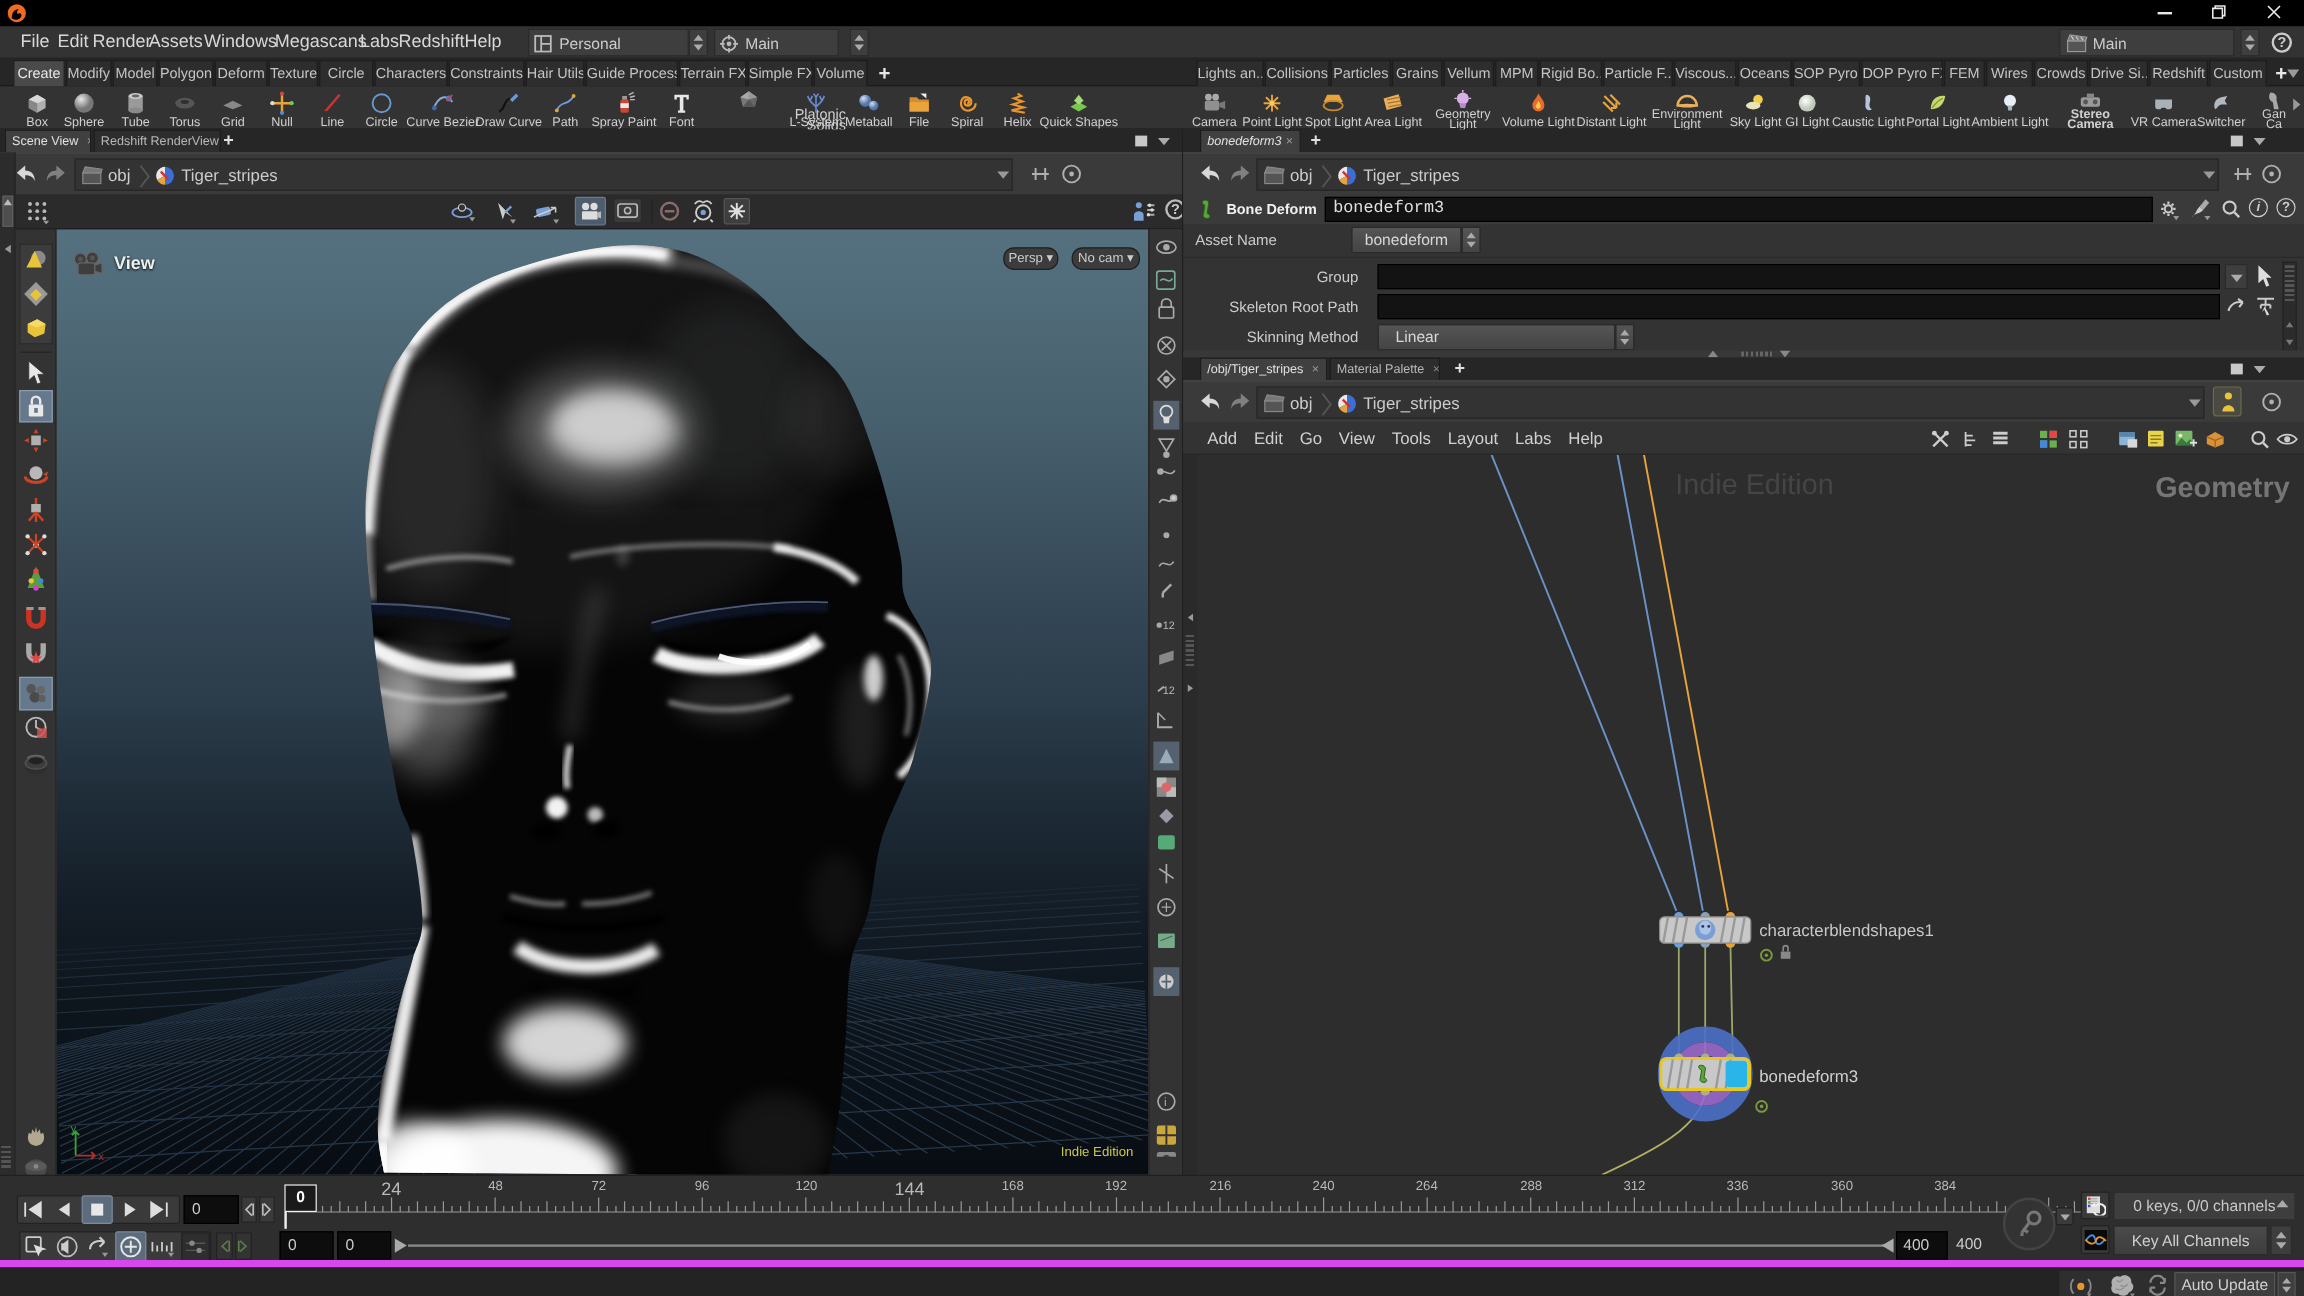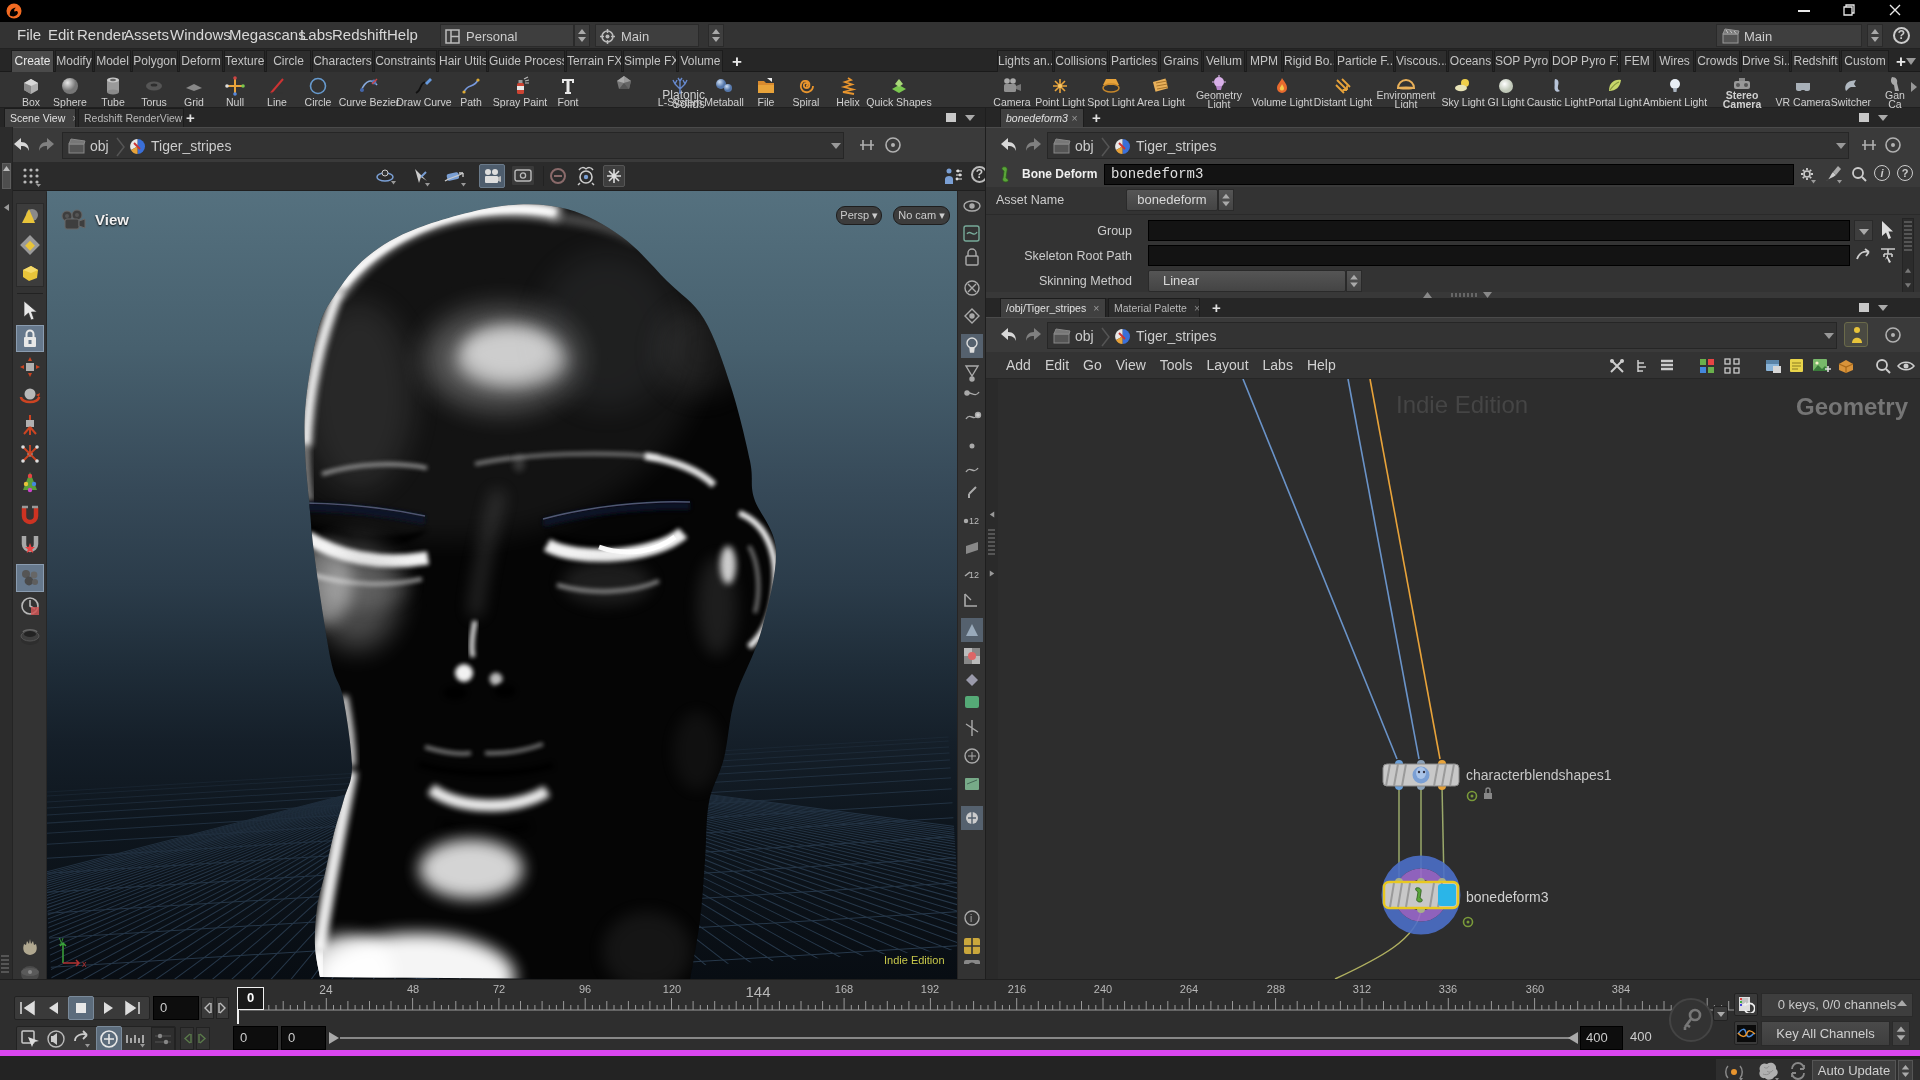--- a/index.html
+++ b/index.html
@@ -1394,21 +1394,21 @@
           <line x1="1448.6" y1="21" x2="1448.6" y2="30"></line>
           <line x1="1455.8" y1="25" x2="1455.8" y2="30"></line>
           <line x1="1463.0" y1="25" x2="1463.0" y2="30"></line>
           <line x1="1470.2" y1="18" x2="1470.2" y2="30"></line>
           <line x1="1477.4" y1="25" x2="1477.4" y2="30"></line>
           <line x1="1484.6" y1="25" x2="1484.6" y2="30"></line>
           <line x1="1491.7" y1="21" x2="1491.7" y2="30"></line>
         </g>
   </svg>
 
-  <div class="abs" style="left:306px;top:3px;width:40px;text-align:center;color:#b8b8b8;font-size:12px;">24</div>
+  <div class="abs" style="left:306px;top:3px;width:40px;text-align:center;color:#b8b8b8;font-size:15px;">24</div>
       <div class="abs" style="left:393px;top:3px;width:40px;text-align:center;color:#b8b8b8;font-size:11px;">48</div>
       <div class="abs" style="left:479px;top:3px;width:40px;text-align:center;color:#b8b8b8;font-size:11px;">72</div>
       <div class="abs" style="left:565px;top:3px;width:40px;text-align:center;color:#b8b8b8;font-size:11px;">96</div>
       <div class="abs" style="left:652px;top:3px;width:40px;text-align:center;color:#b8b8b8;font-size:11px;">120</div>
       <div class="abs" style="left:738px;top:3px;width:40px;text-align:center;color:#b8b8b8;font-size:15px;">144</div>
       <div class="abs" style="left:824px;top:3px;width:40px;text-align:center;color:#b8b8b8;font-size:11px;">168</div>
       <div class="abs" style="left:910px;top:3px;width:40px;text-align:center;color:#b8b8b8;font-size:11px;">192</div>
       <div class="abs" style="left:997px;top:3px;width:40px;text-align:center;color:#b8b8b8;font-size:11px;">216</div>
       <div class="abs" style="left:1083px;top:3px;width:40px;text-align:center;color:#b8b8b8;font-size:11px;">240</div>
       <div class="abs" style="left:1169px;top:3px;width:40px;text-align:center;color:#b8b8b8;font-size:11px;">264</div>

